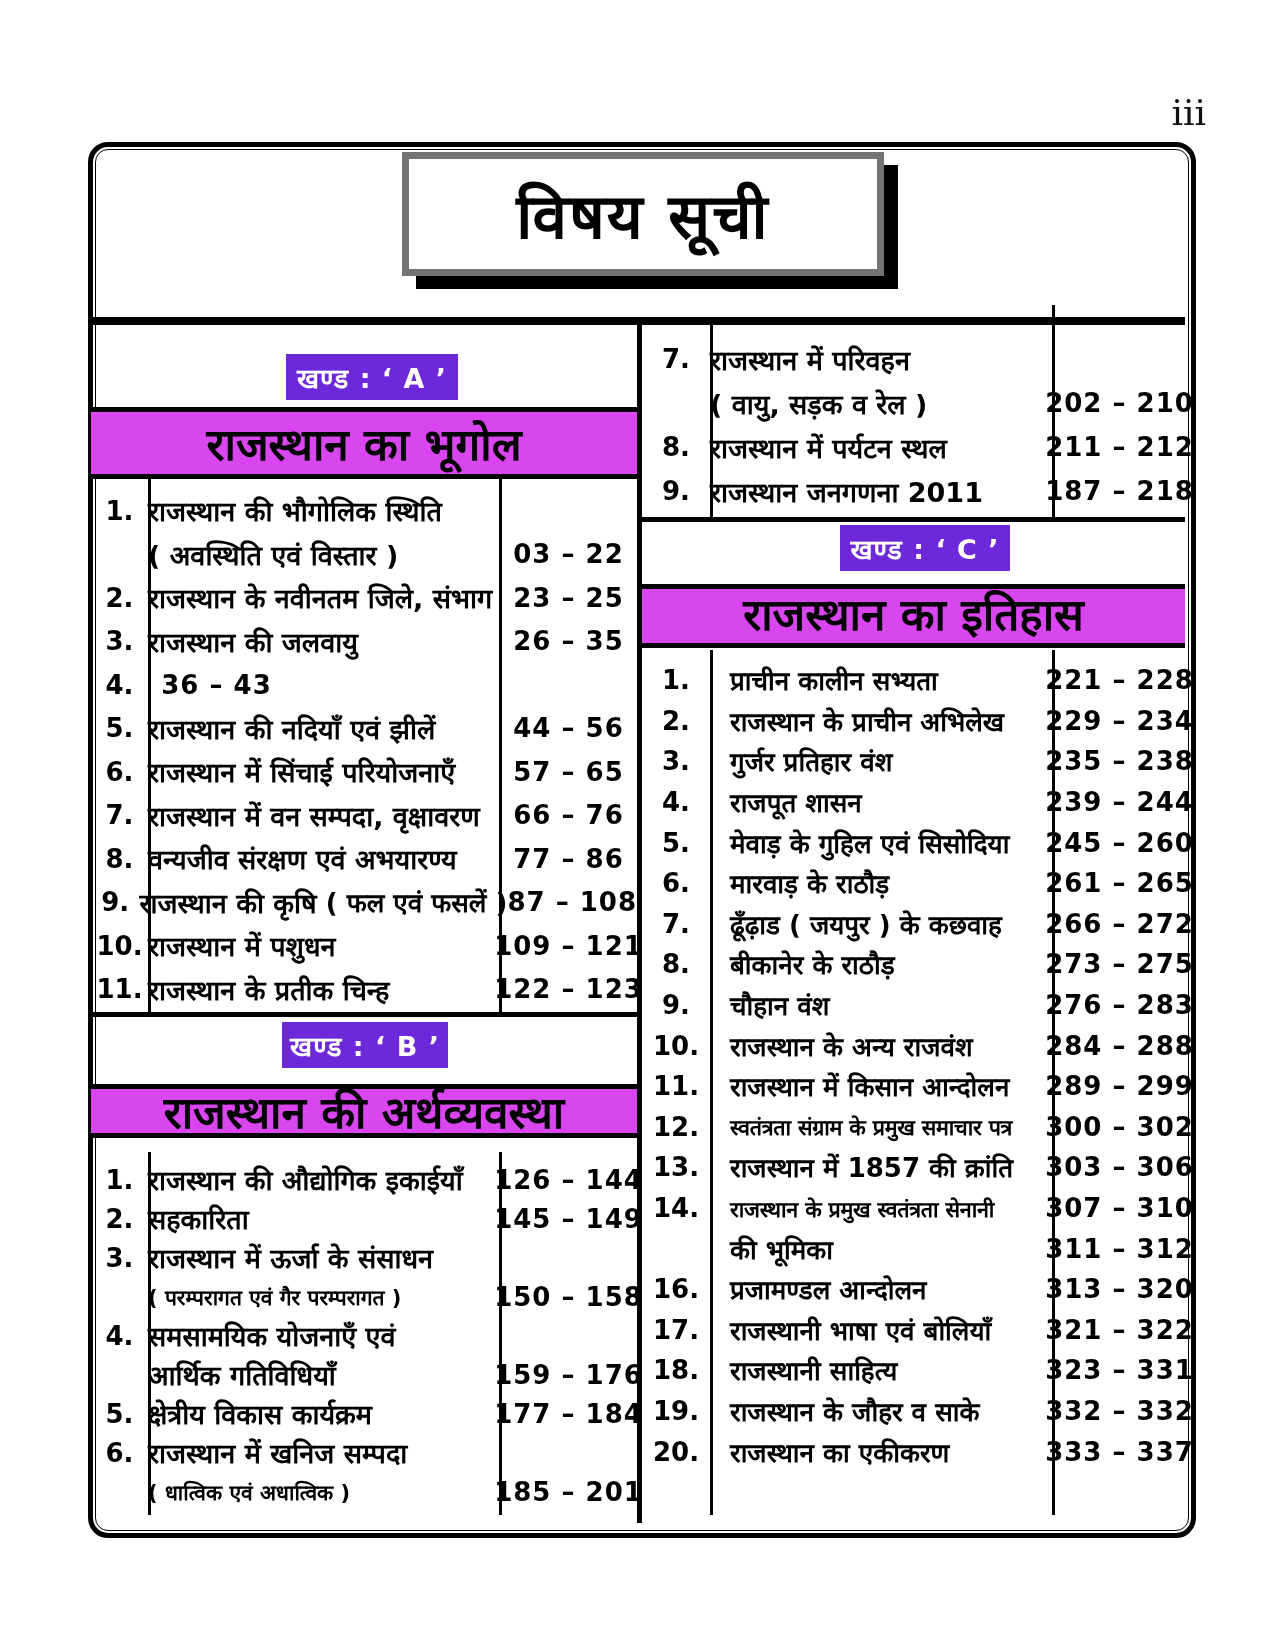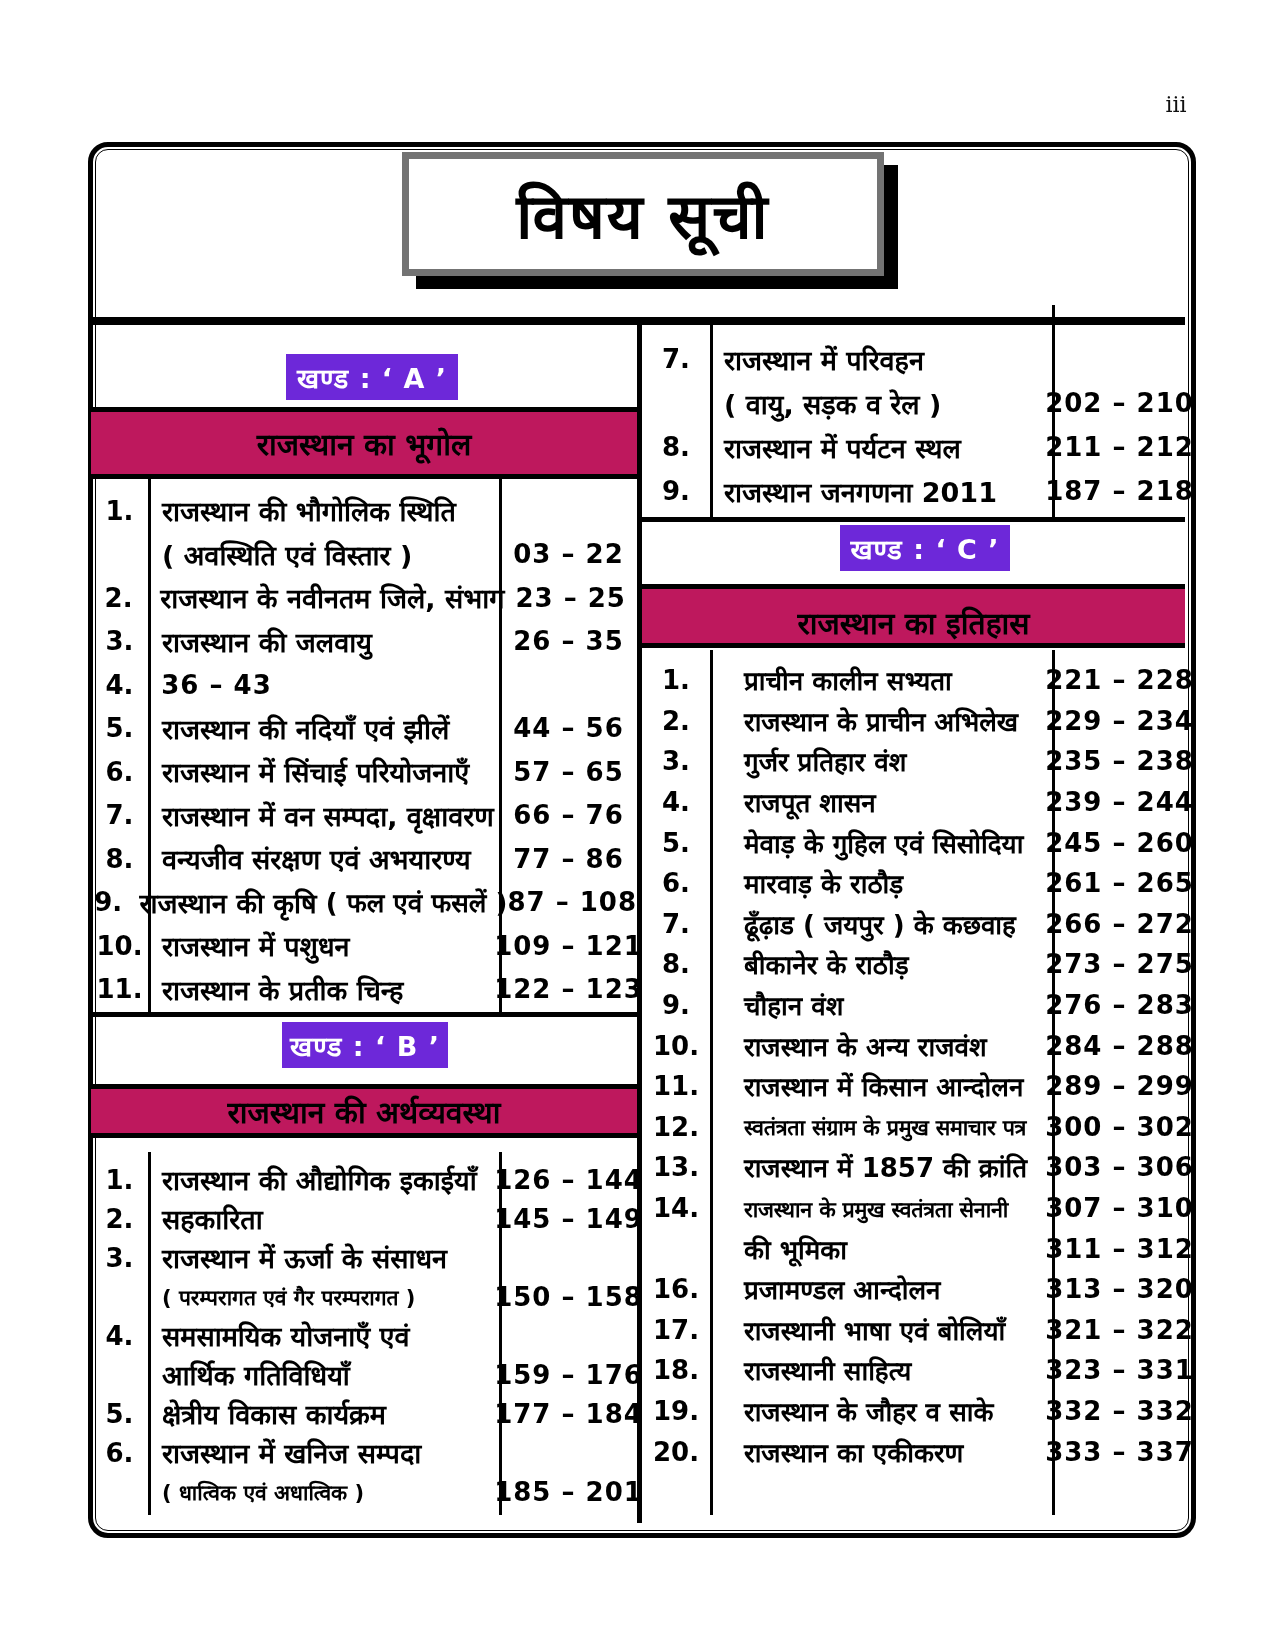--- a/index.html
+++ b/index.html
@@ -6,21 +6,21 @@
   body{
     width:1276px;height:1651px;position:relative;
     background:#ffffff;color:#000;
     font-family:"DejaVu Sans","Liberation Sans",sans-serif;
     overflow:hidden;
   }
   
   .folio{
     position:absolute;left:1146px;top:92px;width:60px;
     font-family:"DejaVu Serif","Liberation Serif",serif;
-    font-size:22px;color:#111;text-align:center;
+    font-size:36px;color:#111;text-align:right;
   }
   .frame{
     position:absolute;left:88px;top:142px;width:1098px;height:1386px;
     border:5px solid #000;border-radius:20px;background:transparent;
   }
   .frame::after{
     content:"";position:absolute;inset:2px;border:1.5px solid #000;border-radius:13px;
   }
   .title-box{
     position:absolute;left:402px;top:152px;width:468px;height:110px;
@@ -39,24 +39,24 @@
   
   .khand-box{
     position:absolute;height:46px;background:#6d28d9;color:#fff;
     display:flex;align-items:center;justify-content:center;
     font-size:27px;font-weight:700;letter-spacing:1px;white-space:nowrap;z-index:3;
   }
   .khand-a{left:286px;top:354px;width:172px;}
   .khand-b{left:282px;top:1022px;width:166px;}
   .khand-c{left:840px;top:525px;width:170px;}
   .banner{
-    position:absolute;background:#be185d;
+    position:absolute;background:#d946ef;
     border-top:5px solid #000;border-bottom:5px solid #000;
     display:flex;align-items:center;justify-content:center;
-    font-size:30px;font-weight:700;white-space:nowrap;z-index:1;
+    font-size:44px;font-weight:700;white-space:nowrap;z-index:1;
     box-sizing:border-box;
   }
   .banner-a{left:91px;top:407px;width:546px;height:72px;}
   .banner-b{left:91px;top:1084px;width:546px;height:54px;}
   .banner-c{left:642px;top:584px;width:543px;height:64px;align-items:flex-end;}
   
   .toc-table{
     position:absolute;box-sizing:border-box;z-index:1;
   }
   .table-a{left:91px;top:479px;width:546px;height:538px;border-bottom:5px solid #000;padding-top:10px;--lh:43.5px;}
@@ -67,21 +67,21 @@
   .table-a .vline.n,.table-b .vline.n{left:57px;}
   .table-a .vline.p,.table-b .vline.p{left:408px;}
   .table-top .vline.n,.table-c .vline.n{left:68px;}
   .table-top .vline.p,.table-c .vline.p{left:410px;}
   .table-top .vline.p{top:-20px;}
   .line{display:flex;height:var(--lh);align-items:center;}
   .cell{display:flex;align-items:center;height:100%;box-sizing:border-box;}
   .cell.num{justify-content:center;font-size:26px;font-weight:700;}
   .table-a .cell.num,.table-b .cell.num{width:57px;}
   .table-top .cell.num,.table-c .cell.num{width:68px;}
-  .cell.title{flex:1;padding-left:14px;font-size:27px;font-weight:700;white-space:nowrap;overflow:visible;}
+  .cell.title{flex:1;font-size:27px;font-weight:700;white-space:nowrap;overflow:visible;}
   .table-c .cell.title{font-size:26px;margin-left:20px;}
   .cell.title.small{font-size:21px;}
   .cell.title.fit{font-size:21.5px;letter-spacing:-0.3px;}
   .cell.title .small{font-size:26px;font-weight:700;}
   .cell.pages{justify-content:center;font-size:26px;font-weight:700;letter-spacing:1px;white-space:nowrap;}
   .table-a .cell.pages,.table-b .cell.pages{width:137px;}
   .table-top .cell.pages,.table-c .cell.pages{width:131px;}
 </style>
 </head>
 <body>

